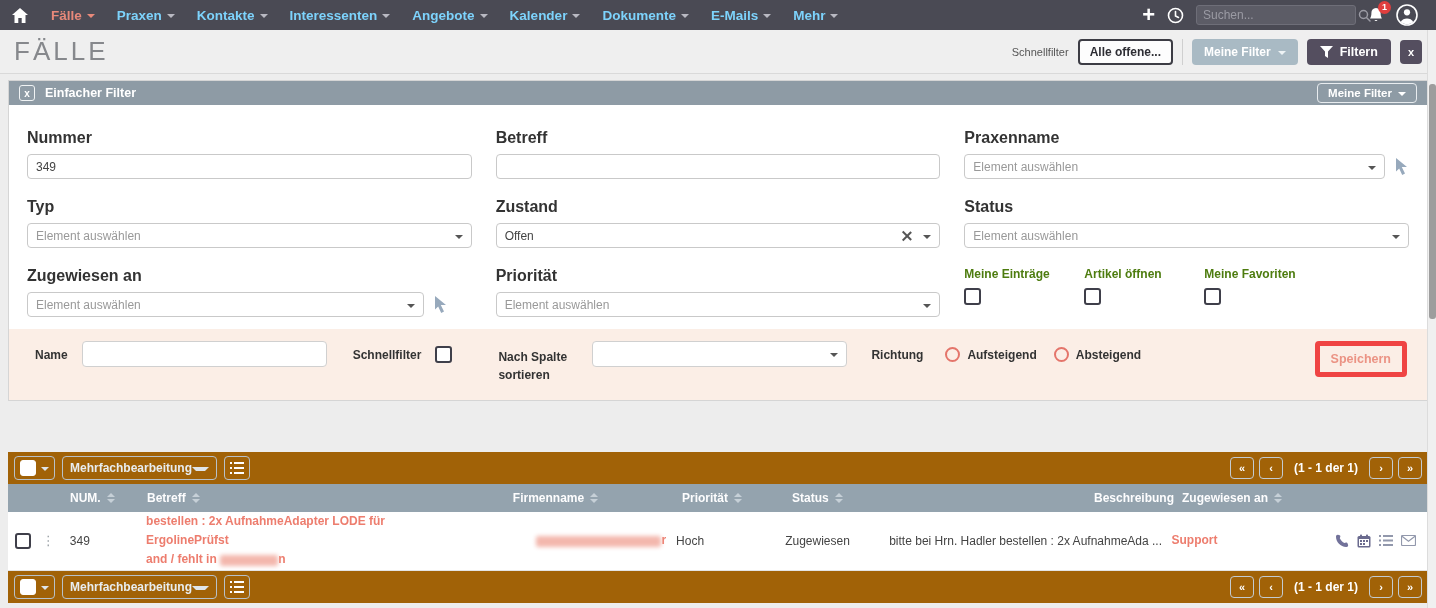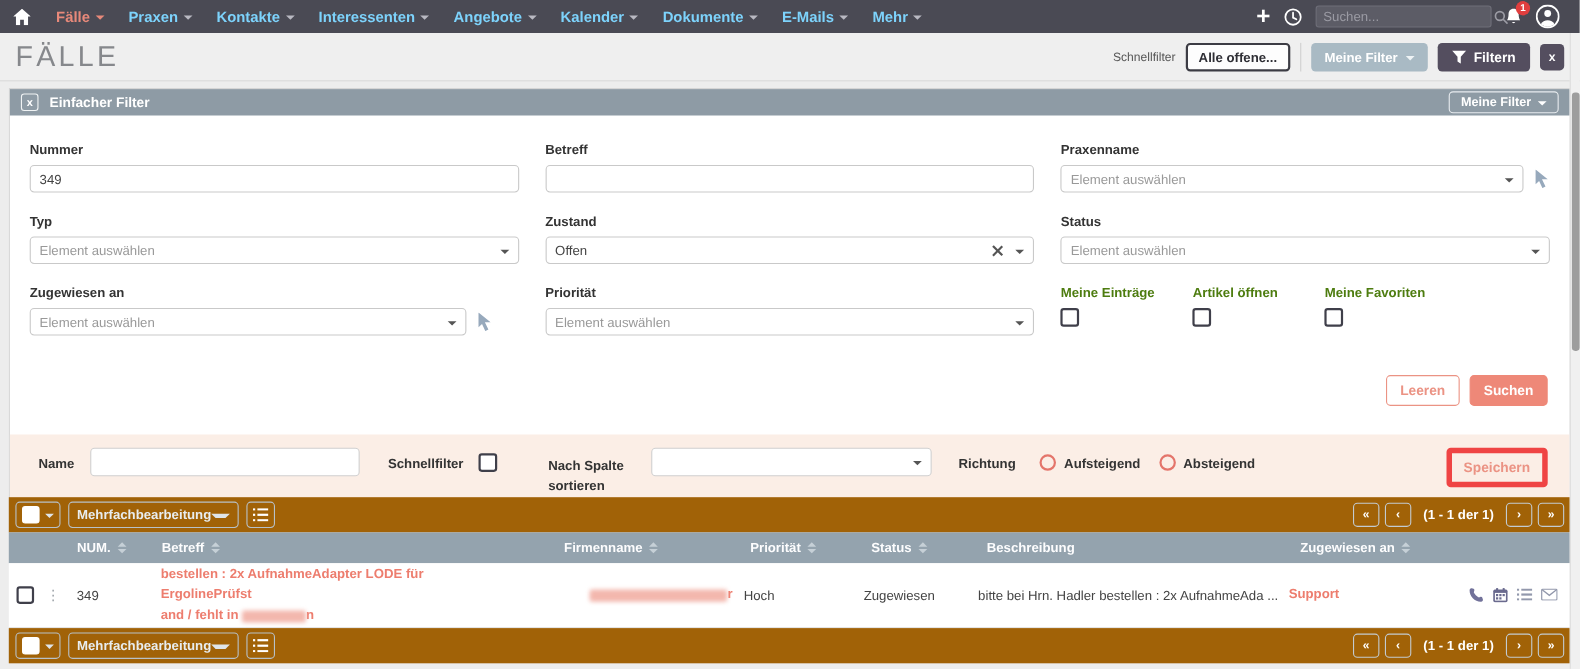--- a/index.html
+++ b/index.html
@@ -35,21 +35,21 @@
 
   
   .filter-panel { position:absolute; top:80px; left:8px; width:1420px; background:#fff; border:1px solid #d5d5d5; }
   .panel-bar { height:24px; background:#8e9ba5; display:flex; align-items:center; padding:0 10px; gap:10px; }
   .panel-close { width:16px; height:16px; border:1px solid #f0f3f4; border-radius:3px; color:#fff; font-size:10px; font-weight:700; display:flex; align-items:center; justify-content:center; background:transparent; cursor:pointer; }
   .panel-title { color:#fff; font-size:12.5px; font-weight:700; }
   .panel-bar-btn { margin-left:auto; background:transparent; border:1px solid #e8ecef; border-radius:4px; color:#fff; font-size:11.5px; font-weight:700; padding:3px 10px; display:flex; align-items:center; gap:6px; cursor:pointer; }
   .panel-bar-btn .caret { border-top-color:#fff; }
 
   .filter-grid { display:grid; grid-template-columns:1fr 1fr 1fr; column-gap:24px; padding:24px 18px 0 18px; }
-  .field label { display:block; font-size:12px; font-weight:700; color:#333; margin-bottom:7px; }
+  .field label { display:block; font-size:16px; font-weight:700; color:#333; margin-bottom:7px; }
   .tinput { width:100%; height:25px; border:1px solid #c9c9c9; border-radius:4px; font-size:12px; color:#444; padding:0 8px; outline:none; font-family:inherit; background:#fff; }
   .sel { height:25px; border:1px solid #c9c9c9; border-radius:4px; display:flex; align-items:center; padding:0 8px; background:#fff; cursor:pointer; }
   .sel .sel-text { flex:1; font-size:12px; color:#999; }
   .sel .sel-text.chosen { color:#444; }
   .sel .caret { border-top-color:#555; }
   .clear-x { position:relative; width:12px; height:12px; margin-right:10px; cursor:pointer; }
   .clear-x::before, .clear-x::after { content:""; position:absolute; left:5px; top:0; width:1.5px; height:12px; background:#555; }
   .clear-x::before { transform:rotate(45deg); } .clear-x::after { transform:rotate(-45deg); }
   .with-pointer { display:flex; align-items:center; gap:9px; }
   .with-pointer .sel { flex:1; }
@@ -100,21 +100,21 @@
   .c-kebab { width:20px; color:#9aa0a6; font-size:13px; text-align:center; cursor:pointer; }
   .c-num { width:85px; padding-left:12px; }
   .c-betreff { width:290px; }
   .c-firma { width:245px; }
   .c-prio { width:110px; }
   .c-status { width:105px; }
   .c-beschr { width:285px; }
   .c-zugew { width:165px; }
   .c-actions { flex:1; display:flex; justify-content:flex-end; gap:8px; padding-right:12px; }
   .h-num { width:85px; padding-left:12px; } .h-betreff{ width:290px; } .h-firma{ width:245px; justify-content:center; }
-  .h-prio{ width:110px; } .h-status{ width:105px; } .h-beschr{ width:285px; } .h-zugew{ width:165px; }
+  .h-prio{ width:110px; } .h-status{ width:105px; } .h-beschr{ width:285px;justify-content:flex-end; } .h-zugew{ width:165px; }
   .link { color:#ed7d6e; font-weight:600; line-height:1.6; cursor:pointer; }
   .redacted { display:inline-block; height:11px; border-radius:2px; background:#f3b7ad; filter:blur(2px); vertical-align:middle; }
   .row-cb { width:16px; height:16px; border:2px solid #3f3f4a; border-radius:3px; background:#fff; cursor:pointer; }
   .act-ic { cursor:pointer; display:flex; align-items:center; }
 
   .scrollbar { position:absolute; top:0; right:0; width:9px; height:608px; background:#f0f0f0; border-left:1px solid #dcdcdc; }
   .scroll-thumb { position:absolute; top:84px; left:1px; width:7px; height:235px; background:#9d9d9d; border-radius:3px; cursor:grab; }
 
   svg { display:block; }
 </style>
@@ -312,24 +312,20 @@
         <div class="cb-label">Artikel öffnen</div>
         <div class="checkbox"></div>
       </div>
       <div class="cb-field">
         <div class="cb-label">Meine Favoriten</div>
         <div class="checkbox"></div>
       </div>
     </div>
   </div>
 
-  <div class="panel-actions">
-    <button class="btn-leeren">Leeren</button>
-    <button class="btn-suchen">Suchen</button>
-  </div>
 
   <div class="save-strip">
     <span class="slabel">Name</span>
     <input class="save-name-input" value="" style="">
     <span class="slabel" style="margin-left:26px;">Schnellfilter</span>
     <div class="save-cb"></div>
     <span class="slabel sort-label">Nach Spalte sortieren</span>
     <div class="save-sel">
         <span class="caret"></span>
       </div>

